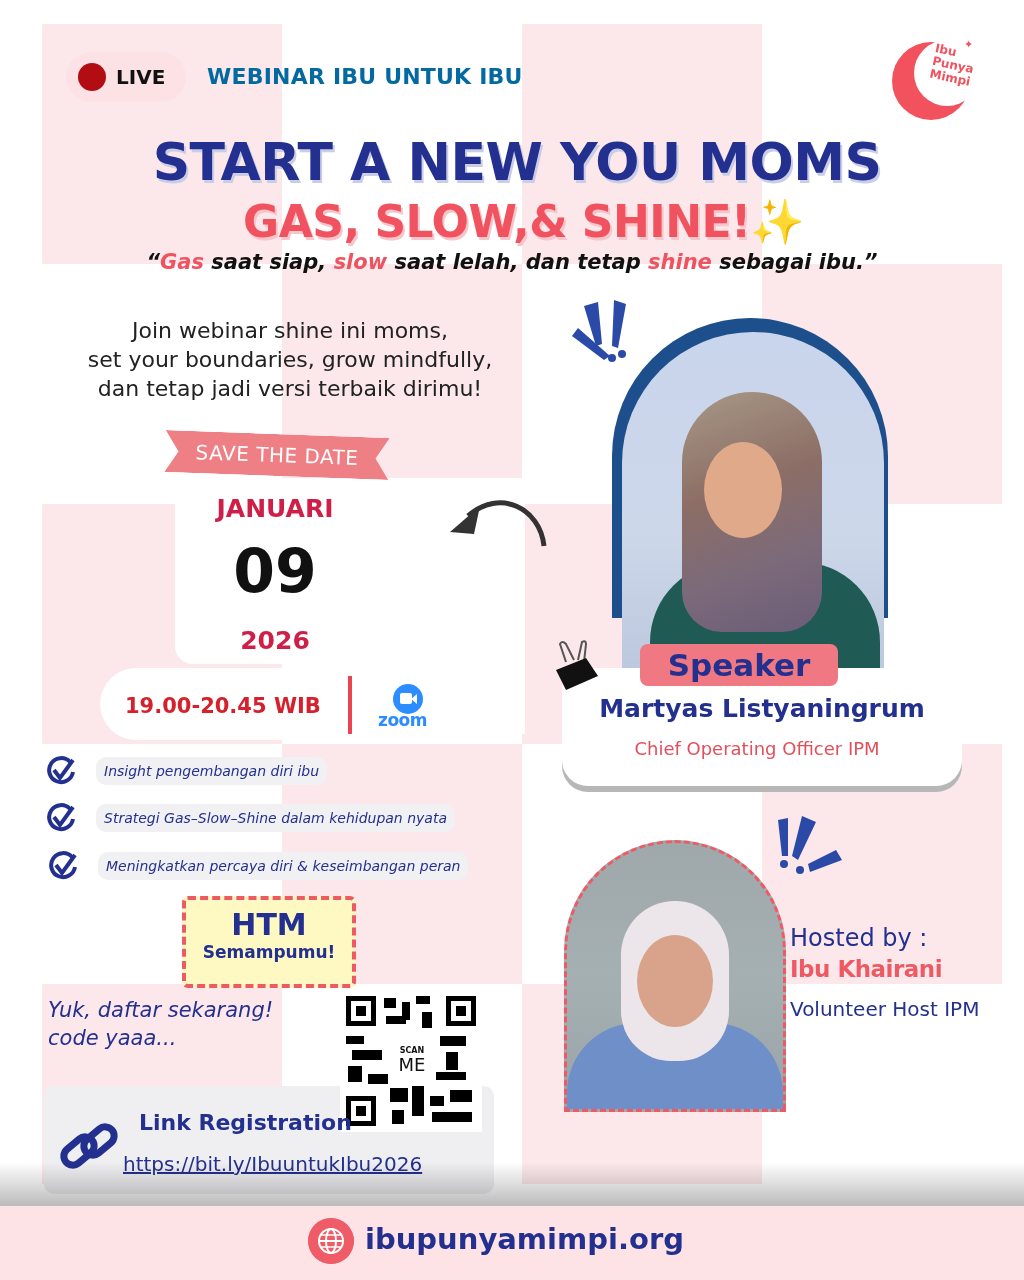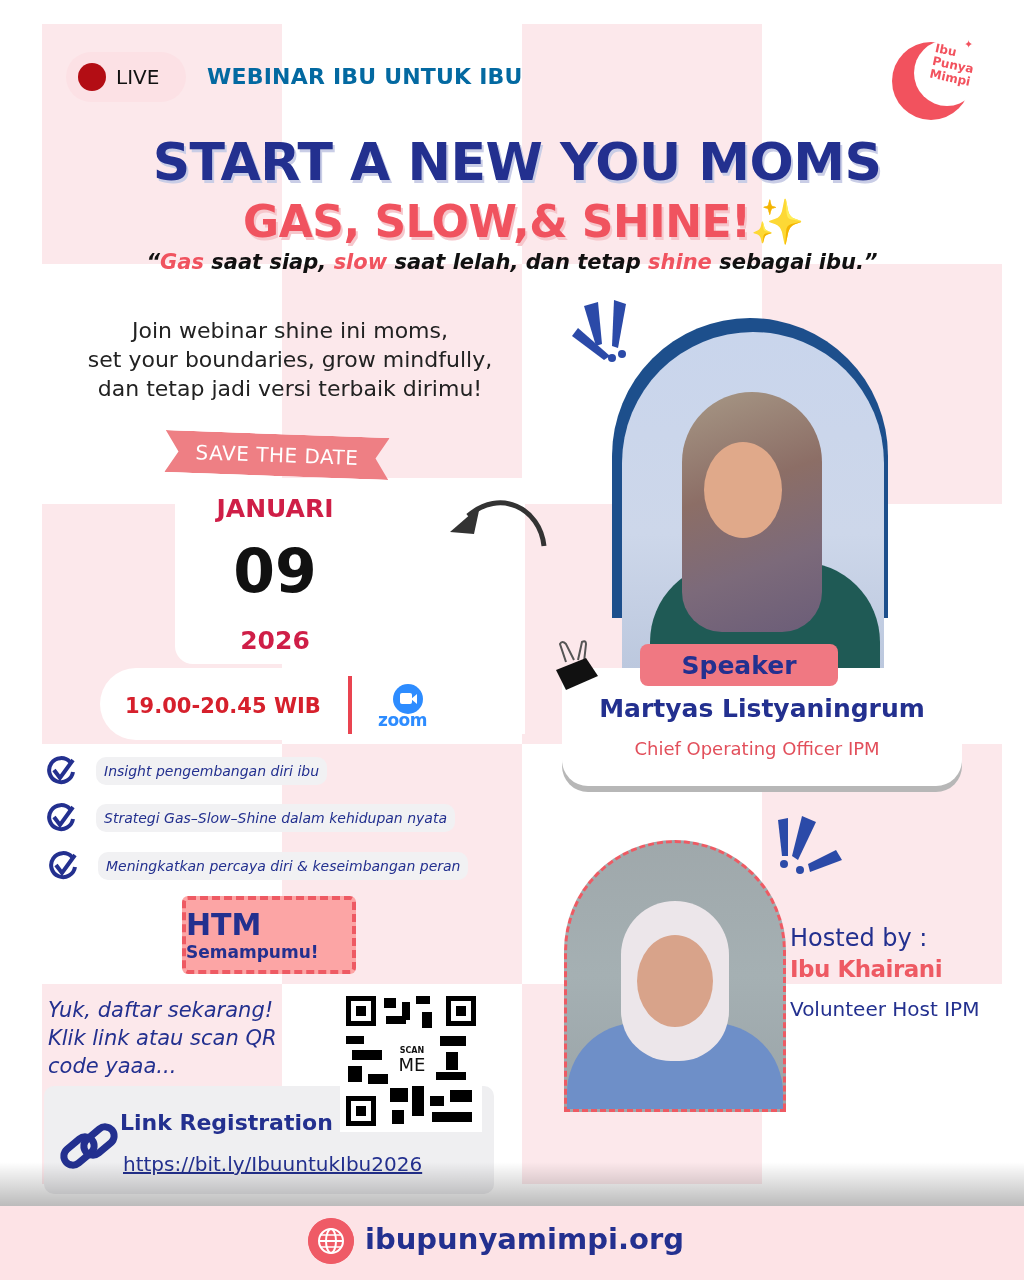--- a/index.html
+++ b/index.html
@@ -3,21 +3,21 @@
 <meta charset="utf-8">
 <style>
   * { box-sizing: border-box; margin: 0; padding: 0; }
   html, body { width: 1024px; height: 1280px; overflow: hidden; background: #ffffff; }
   body { position: relative; font-family: "DejaVu Sans", sans-serif; color: #1a1a1a; }
 
   .bg-tile { position: absolute; background: #fce8eb; }
 
   .live-pill { position: absolute; left: 66px; top: 52px; width: 120px; height: 50px; border-radius: 25px; background: #fce1e5; display: flex; align-items: center; padding-left: 12px; }
   .live-dot { width: 28px; height: 28px; border-radius: 50%; background: #b30d14; margin-right: 10px; }
-  .live-label { font-weight: 400; font-size: 20px; color: #111; }
+  .live-label { font-weight: 700; font-size: 20px; color: #111; }
   .webinar-title { position: absolute; left: 207px; top: 64px; font-weight: 700; font-size: 22px; color: #0369a1; letter-spacing: 0.2px; }
 
   .logo { position: absolute; left: 888px; top: 38px; width: 100px; height: 86px; }
   .logo-moon { position: absolute; left: 4px; top: 4px; width: 78px; height: 78px; border-radius: 50%; background: #f2525e; }
   .logo-cut { position: absolute; left: 26px; top: 2px; width: 66px; height: 66px; border-radius: 50%; background: #fff; }
   .logo-text { position: absolute; left: 44px; top: 8px; font-size: 12px; line-height: 13px; font-weight: 700; color: #f2525e; transform: rotate(12deg); }
   .logo-star { position: absolute; left: 76px; top: 0px; color: #f2525e; font-size: 11px; }
 
   .headline { position: absolute; left: 0; width: 1034px; top: 132px; text-align: center; font-family: "DejaVu Sans", sans-serif; font-weight: 900; font-size: 52px; color: #23308f; text-shadow: 2px 3px 0 #c9cde6; letter-spacing: -0.5px; }
   .subhead { position: absolute; left: 0; width: 1048px; top: 196px; text-align: center; font-weight: 900; font-size: 44px; color: #f0535f; text-shadow: 2px 3px 0 #f6c6cb; letter-spacing: -0.5px; }
@@ -47,40 +47,40 @@
   .arrow { position: absolute; left: 440px; top: 488px; width: 120px; height: 70px; }
 
   .speaker-arc { position: absolute; left: 612px; top: 318px; width: 276px; height: 300px; border-radius: 138px 138px 0 0; background: #1d4f8c; }
   .speaker-photo { position: absolute; left: 622px; top: 332px; width: 262px; height: 336px; border-radius: 131px 131px 0 0; background: linear-gradient(180deg, #c9d5ec 0%, #cdd7ea 60%, #bcc8de 100%); overflow: hidden; }
   .sp-body { position: absolute; left: 28px; top: 230px; width: 230px; height: 140px; border-radius: 80px 80px 0 0; background: #1f5a55; }
   .sp-scarf { position: absolute; left: 60px; top: 60px; width: 140px; height: 240px; border-radius: 70px 70px 40px 40px; background: linear-gradient(160deg, #a79886 0%, #8c6e66 40%, #7c6a7a 70%, #6b5d78 100%); }
   .sp-face { position: absolute; left: 82px; top: 110px; width: 78px; height: 96px; border-radius: 50%; background: #e0a98a; }
 
   .speaker-card { position: absolute; left: 562px; top: 668px; width: 400px; height: 118px; background: #fff; border-radius: 0 0 26px 26px; box-shadow: 0 6px 0 #b7b7b7; }
   .speaker-badge { position: absolute; left: 640px; top: 644px; width: 198px; height: 42px; background: #f07882; border-radius: 8px; display: flex; align-items: center; justify-content: center; }
-  .speaker-badge span { font-weight: 700; font-size: 25px; color: #23308f; }
+  .speaker-badge span { font-weight: 700; font-size: 31px; color: #23308f; }
   .speaker-name { position: absolute; left: 562px; width: 400px; top: 694px; text-align: center; font-weight: 700; font-size: 25px; color: #23308f; }
   .speaker-role { position: absolute; left: 562px; width: 390px; top: 738px; text-align: center; font-size: 18px; color: #e24f5b; }
 
   .clip { position: absolute; left: 552px; top: 640px; width: 50px; height: 52px; }
   .bang { position: absolute; }
 
   .bullet { position: absolute; display: flex; align-items: center; }
   .check { width: 30px; height: 30px; margin-right: 20px; }
   .bullet-text { background: #f1f1f3; border-radius: 10px; padding: 6px 8px; font-style: italic; font-size: 14px; color: #23308f; white-space: nowrap; }
 
-  .htm { position: absolute; left: 182px; top: 896px; width: 174px; height: 78px; background: #fca5a5; border: 4px dashed #ee5a63; border-radius: 6px; text-align: left; }
+  .htm { position: absolute; left: 182px; top: 896px; width: 174px; height: 92px; background: #fef9c3; border: 4px dashed #ee5a63; border-radius: 6px; text-align: center; }
   .htm-big { font-weight: 900; font-size: 30px; color: #23308f; line-height: 34px; margin-top: 8px; }
   .htm-small { font-weight: 700; font-size: 17px; color: #23308f; line-height: 20px; }
 
   .cta { position: absolute; left: 48px; top: 996px; font-style: italic; font-size: 21px; line-height: 28px; color: #23308f; }
 
   .reg-box { position: absolute; left: 44px; top: 1086px; width: 450px; height: 108px; background: #efeff1; border-radius: 10px; }
   .link-icon { position: absolute; left: 58px; top: 1118px; width: 62px; height: 58px; }
-  .reg-title { position: absolute; left: 120px; top: 1110px; font-weight: 700; font-size: 22px; color: #23308f; text-align: right; }
+  .reg-title { position: absolute; left: 139px; top: 1110px; font-weight: 700; font-size: 22px; color: #23308f; text-align: right; }
   .reg-url { position: absolute; left: 123px; top: 1152px; font-size: 20px; color: #23308f; text-decoration: underline; }
 
   .qr { position: absolute; left: 340px; top: 990px; width: 142px; height: 142px; background: #fff; padding: 6px; }
   .qr-grid { position: relative; width: 130px; height: 130px; }
   .qr-finder { position: absolute; width: 30px; height: 30px; border: 5px solid #000; }
   .qr-finder::after { content: ""; position: absolute; left: 5px; top: 5px; width: 10px; height: 10px; background: #000; }
   .qr-mod { position: absolute; background: #000; }
   .qr-center { position: absolute; left: 46px; top: 46px; width: 40px; height: 38px; background: #fff; text-align: center; }
   .qr-scan { font-size: 8px; font-weight: 700; line-height: 9px; color: #111; display: block; margin-top: 4px; }
   .qr-me { font-size: 18px; line-height: 20px; color: #111; display: block; }
@@ -216,21 +216,20 @@
   <span class="bullet-text">Meningkatkan percaya diri &amp; keseimbangan peran</span>
 </div>
 
 <div class="htm">
   <div class="htm-big">HTM</div>
   <div class="htm-small">Semampumu!</div>
 </div>
 
 <div class="cta">
   <div>Yuk, daftar sekarang!</div>
-  <div>Klik link atau scan QR</div>
   <div>code yaaa...</div>
 </div>
 
 <div class="reg-box"></div>
 
 <div class="qr">
   <div class="qr-grid">
     <div class="qr-finder" style="left:0;top:0;"></div>
     <div class="qr-finder" style="left:100px;top:0;"></div>
     <div class="qr-finder" style="left:0;top:100px;"></div>

